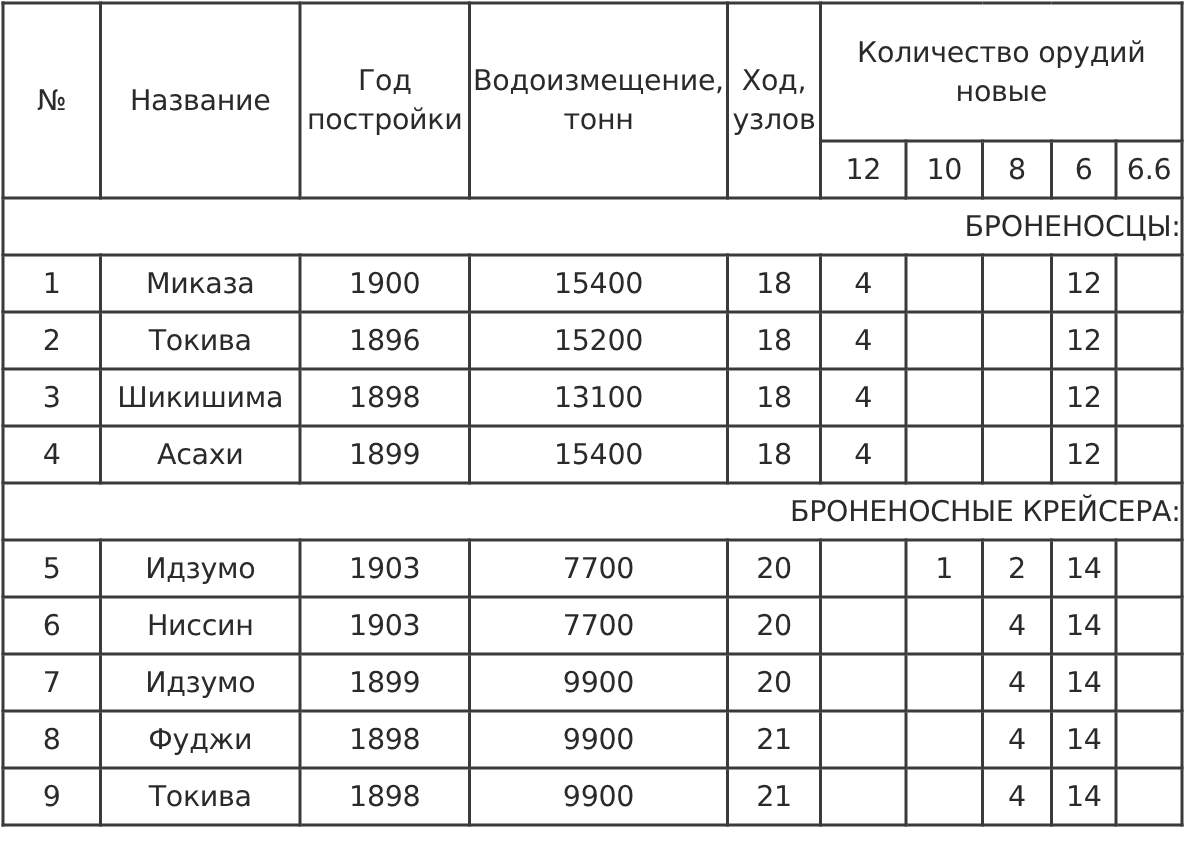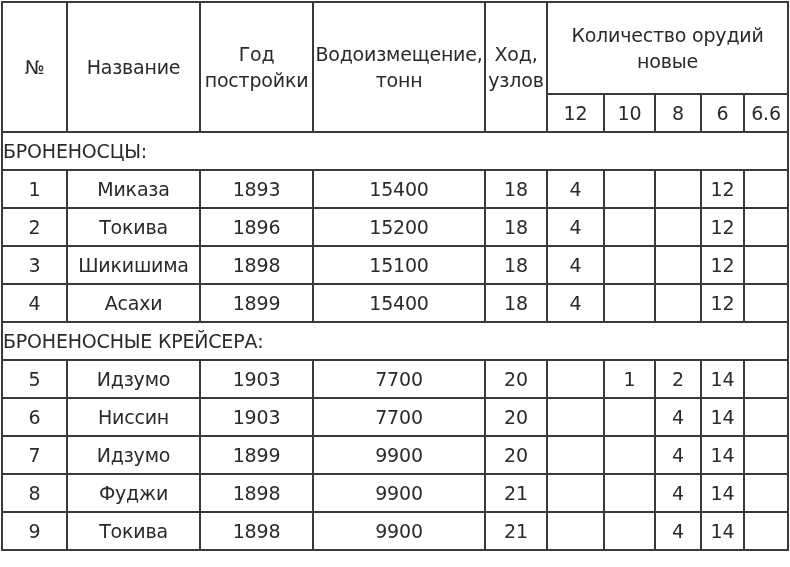--- a/index.html
+++ b/index.html
@@ -30,21 +30,21 @@
       vertical-align: middle;
       padding: 0;
       font-weight: normal;
       line-height: 26px;
       white-space: nowrap;
       overflow: hidden;
     }
     th.hdr-wrap { white-space: normal; line-height: 26px; }
     tr.hdr-top th { height: 90px; }
     tr.hdr-sub th { height: 36px; }
-    tr.section td { height: 36px; text-align: left; }
+    tr.section td { height: 36px; text-align: right; }
     tr.data td { height: 36px; }
     col.c-num { width: 65px; }
     col.c-name { width: 133px; }
     col.c-year { width: 113px; }
     col.c-disp { width: 172px; }
     col.c-speed { width: 62px; }
     col.c-g12 { width: 57px; }
     col.c-g10 { width: 51px; }
     col.c-g8 { width: 46px; }
     col.c-g6 { width: 43px; }
@@ -95,21 +95,21 @@
       <th>6.6</th>
     </tr>
   </thead>
   <tbody id="tbody">
       <tr class="section">
         <td colspan="10">БРОНЕНОСЦЫ:</td>
       </tr>
       <tr class="data">
         <td>1</td>
         <td>Миказа</td>
-        <td>1893</td>
+        <td>1900</td>
         <td>15400</td>
         <td>18</td>
         <td>4</td>
         <td></td>
         <td></td>
         <td>12</td>
         <td></td>
       </tr>
       <tr class="data">
         <td>2</td>
@@ -120,21 +120,21 @@
         <td>4</td>
         <td></td>
         <td></td>
         <td>12</td>
         <td></td>
       </tr>
       <tr class="data">
         <td>3</td>
         <td>Шикишима</td>
         <td>1898</td>
-        <td>15100</td>
+        <td>13100</td>
         <td>18</td>
         <td>4</td>
         <td></td>
         <td></td>
         <td>12</td>
         <td></td>
       </tr>
       <tr class="data">
         <td>4</td>
         <td>Асахи</td>

